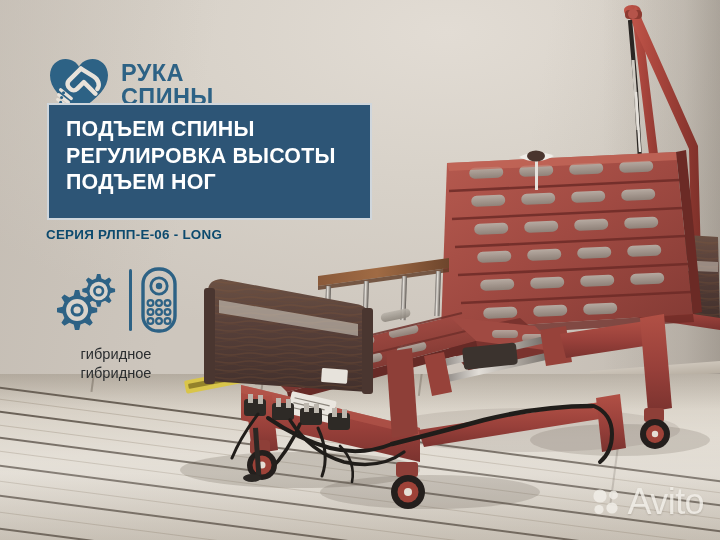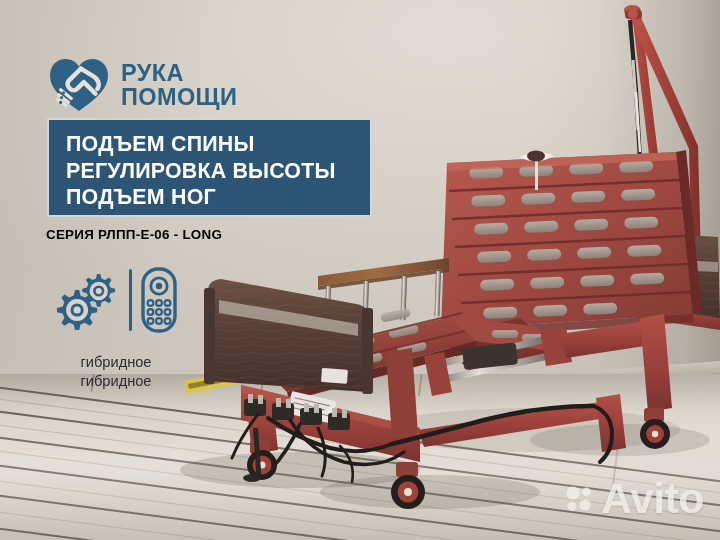--- a/index.html
+++ b/index.html
@@ -54,54 +54,54 @@
   }
 
   
   .logo{position:absolute;left:48px;top:28px;display:flex;align-items:center;gap:11px;margin-top:28px;}
   .logo-mark{width:62px;height:58px;flex:none;}
   .logo-text{line-height:1.04;color:#2d6285;font-weight:700;font-size:23.5px;letter-spacing:.4px;}
   .logo-text div{white-space:nowrap;}
 
   
   .banner{
-    position:absolute;left:47px;top:118px;width:325px;height:99px;
+    position:absolute;left:47px;top:103px;width:325px;height:117px;
     background:#2d5576;
     border:2px solid #cfd6dc;
     padding:11px 0 0 17px;
   }
   .banner .line{
     color:#ffffff;font-weight:700;font-size:21.4px;letter-spacing:.2px;
     line-height:26.5px;white-space:nowrap;
   }
 
   
   .series{
     position:absolute;left:46px;top:227px;
-    color:#000000;font-size:13.4px;font-weight:600;letter-spacing:.25px;white-space:nowrap;
+    color:#0c4a6e;font-size:13.4px;font-weight:600;letter-spacing:.25px;white-space:nowrap;
   }
 
   
   .features{position:absolute;left:46px;top:262px;width:140px;}
   .feat-row{display:flex;align-items:center;justify-content:center;gap:9px;height:76px;}
   .divider{width:3px;height:62px;background:#2d6285;border-radius:2px;}
   .feat-caption{
-    margin-top:15px;text-align:center;color:#2a2d2f;font-size:14.6px;line-height:19px;
+    margin-top:7px;text-align:center;color:#2a2d2f;font-size:14.6px;line-height:19px;
   }
 
   
   .bed{position:absolute;left:0;top:0;width:720px;height:540px;}
 
   
   .avito{
     position:absolute;right:16px;bottom:17px;display:flex;align-items:center;gap:7px;
     opacity:.82;
   }
   .avito-word{
-    color:#f2efe9;font-size:43px;font-weight:700;letter-spacing:-.6px;
+    color:#f2efe9;font-size:36px;font-weight:400;letter-spacing:-.6px;
     text-shadow:0 1px 2px rgba(90,82,70,.30);
   }
 </style>
 </head>
 <body>
 
 <div class="stage">
 
   <div class="wall"></div>
   <div class="wall-shade"></div>
@@ -416,21 +416,21 @@
         <path d="M10 45 L18 51"></path>
       </g>
       <g fill="#2d6285">
         <circle cx="16" cy="38" r="1.6"></circle>
           <circle cx="14" cy="43" r="1.6"></circle>
           <circle cx="13" cy="48" r="1.6"></circle>
       </g>
     </svg>
     <div class="logo-text">
       <div>РУКА</div>
-      <div>ПОМОЩИ</div>
+      <div>СПИНЫ</div>
     </div>
   </div>
 
   <div class="banner">
     <div class="line">ПОДЪЕМ СПИНЫ</div>
     <div class="line">РЕГУЛИРОВКА ВЫСОТЫ</div>
     <div class="line">ПОДЪЕМ НОГ</div>
   </div>
 
   <div class="series">СЕРИЯ РЛПП-Е-06 - LONG</div>

